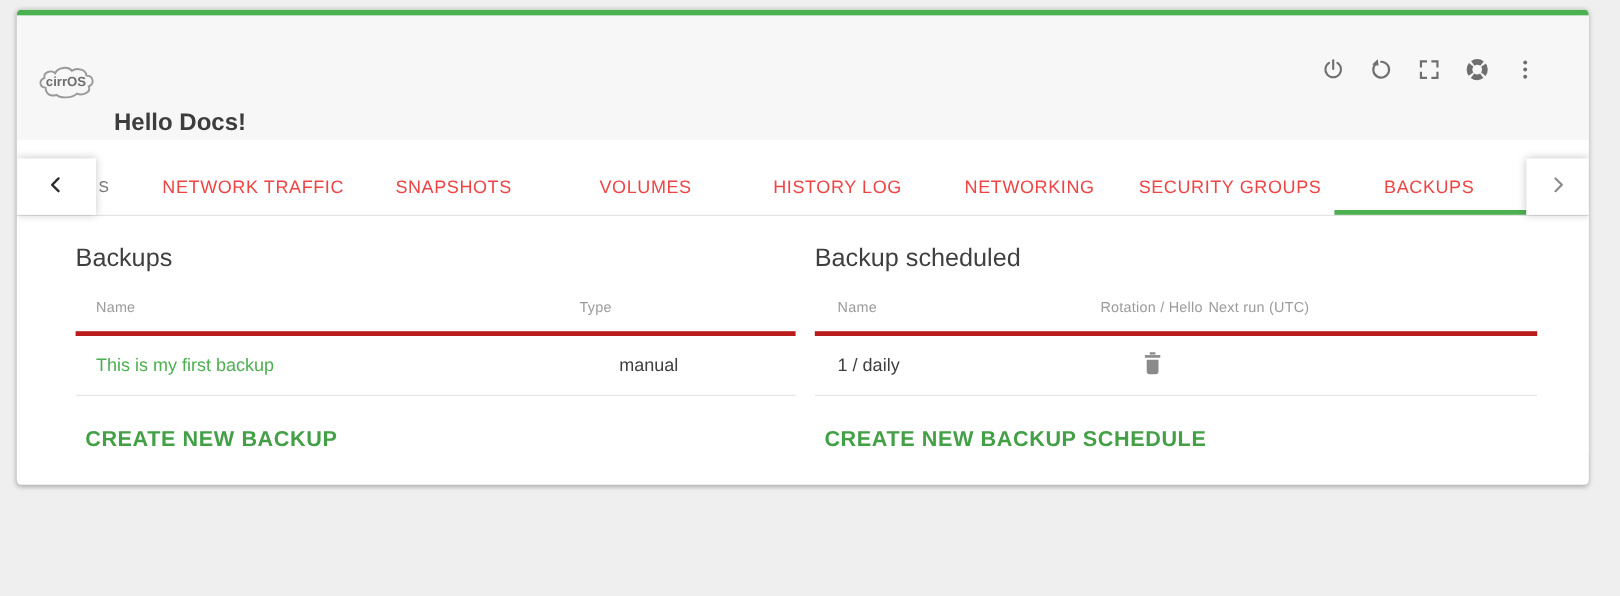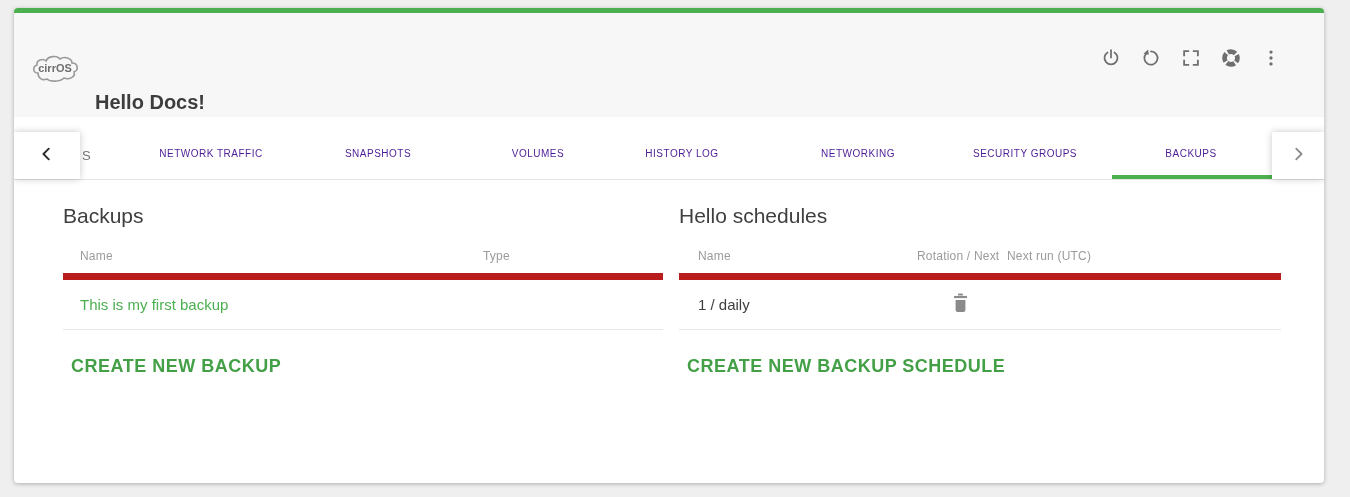--- a/index.html
+++ b/index.html
@@ -1,54 +1,54 @@
 <!DOCTYPE html>
 <html><head>
 <meta charset="utf-8">
 <style>
   * { margin:0; padding:0; box-sizing:border-box; }
   html,body { width:1350px; height:497px; background:#efefef; overflow:hidden;
               font-family:"Liberation Sans", sans-serif; }
-  .card { position:absolute; left:14px; top:8px; width:1310px; height:475px;
+  .card { position:absolute; left:14px; top:8px; width:1310px; height:396px;
           background:#ffffff; border-radius:4px; box-shadow:0 1px 4px rgba(0,0,0,.28);
           overflow:hidden; }
   .topbar { height:5px; background:#4caf50; }
 
   
   .card-header { position:relative; height:104px; background:#f7f7f7; }
   .logo { position:absolute; left:16px; top:39px; width:52px; height:32px; }
   .title-block { position:absolute; left:81px; top:33px; }
   .vm-title { font-size:20px; font-weight:700; color:#3d3d3d; line-height:24px;margin-top:44px; }
   .vm-status { font-size:13px; color:#7a7a7a; letter-spacing:1px; margin-top:14px; }
   .header-actions { position:absolute; right:41px; top:33px; display:flex; gap:16px; }
   .icon-btn { width:24px; height:24px; border:none; background:transparent; cursor:pointer;
               display:flex; align-items:center; justify-content:center; padding:0; }
   .icon-btn svg { display:block; }
 
   
   .tabbar { position:relative; height:63px; border-bottom:1px solid #e4e4e4; background:#fff; }
-  .tab { position:absolute; top:31px; transform:translateX(-50%); font-size:10px;
-         letter-spacing:.5px; color:#4c1d95; cursor:pointer; white-space:nowrap;text-align:right; }
+  .tab { position:absolute; top:31px; transform:translateX(-50%); font-size:15px;
+         letter-spacing:.5px; color:#ef4444; cursor:pointer; white-space:nowrap;text-align:right; }
   .tab-partial { position:absolute; left:68px; top:31px; font-size:13px; letter-spacing:.5px;
                  color:#757575; cursor:pointer; }
   .tab-underline { position:absolute; left:1098px; bottom:0; width:160px; height:4px;
                    background:#4caf50; }
   .scroll-panel { position:absolute; top:15px; height:47px; background:#ffffff; z-index:3;
                   display:flex; align-items:center; justify-content:center; cursor:pointer;
                   border:none; box-shadow:0 0 7px rgba(0,0,0,.22); }
   .scroll-left  { left:0; width:66px; }
   .scroll-right { right:0; width:52px; }
 
   
   .content { position:relative; display:flex; padding:0 0 0 49px; background:#fff; }
   .section-left  { width:600px; }
   .section-right { width:602px; margin-left:16px; }
   .section-title { margin-top:24px; font-size:21px; line-height:24px; font-weight:400;
                    color:#3f3f3f; }
-  .thead { display:grid; margin-top:21px; height:31px; border-bottom:7px solid #b91c1c;
+  .thead { display:grid; margin-top:21px; height:31px; border-bottom:4px solid #b91c1c;
            font-size:12px; color:#9b9b9b; letter-spacing:.2px; }
   .trow  { display:grid; height:50px; align-items:center; border-bottom:1px solid #e6e6e6;
            font-size:15px; color:#3f3f3f;gap:33px; }
   .grid-backups   { grid-template-columns:403px auto; padding-left:17px; }
   .grid-schedules { grid-template-columns:219px 90px 214px 20px; padding-left:19px;
                     padding-right:40px; }
   .link-green { color:#4caf50; cursor:pointer; }
   .create-btn { display:inline-block; margin:26px 0 0 8px; border:none; background:transparent;
                 font-family:inherit; font-size:18px; font-weight:700; color:#43a047;
                 letter-spacing:.5px; cursor:pointer; padding:0; }
@@ -117,21 +117,21 @@
         </span>
       </button>
     </div>
   </div>
 
   <div class="tabbar">
     <span class="tab-partial">S</span>
     <span class="tab" style="left:197px">NETWORK TRAFFIC</span>
     <span class="tab" style="left:364px">SNAPSHOTS</span>
     <span class="tab" style="left:524px">VOLUMES</span>
-    <span class="tab" style="left:668px">HISTORY LOG</span>
+    <span class="tab" style="left:684px">HISTORY LOG</span>
     <span class="tab" style="left:844px">NETWORKING</span>
     <span class="tab" style="left:1011px">SECURITY GROUPS</span>
     <span class="tab" style="left:1177px">BACKUPS</span>
     <div class="tab-underline"></div>
     <button class="scroll-panel scroll-left">
       <span>
         <svg width="16" height="16" viewBox="0 0 18 18" fill="none" stroke="#2e2e2e" stroke-width="2.2" stroke-linecap="round" stroke-linejoin="round">
           <polyline points="11,3 5,9 11,15"></polyline>
         </svg>
       </span>
@@ -148,29 +148,30 @@
   <div class="content">
 
     <section class="section-left">
       <h2 class="section-title">Backups</h2>
       <div class="thead grid-backups">
         <span>Name</span>
         <span>Type</span>
       </div>
       <div class="trow grid-backups">
         <span class="link-green">This is my first backup</span>
+        <span>manual</span>
       </div>
       <button class="create-btn">CREATE NEW BACKUP</button>
     </section>
 
     <section class="section-right">
-      <h2 class="section-title">Hello schedules</h2>
+      <h2 class="section-title">Backup scheduled</h2>
       <div class="thead grid-schedules">
         <span>Name</span>
-        <span>Rotation / Next</span>
+        <span>Rotation / Hello</span>
         <span>Next run (UTC)</span>
         <span></span>
       </div>
       <div class="trow grid-schedules">
         <span>1 / daily</span>
         <button class="trash-btn">
           <span>
             <svg width="17" height="20" viewBox="0 0 18 21" fill="#8a8a8a">
               <rect x="6.5" y="0.5" width="5" height="2"></rect>
               <rect x="2.2" y="3" width="13.6" height="2.3"></rect>

